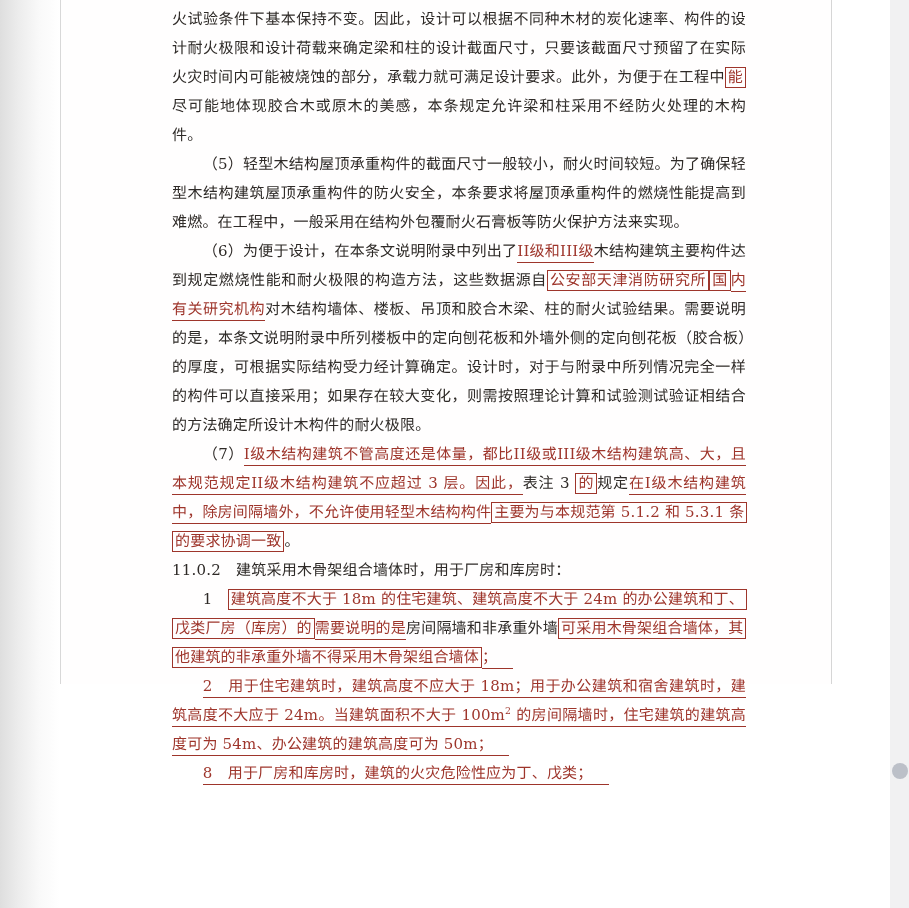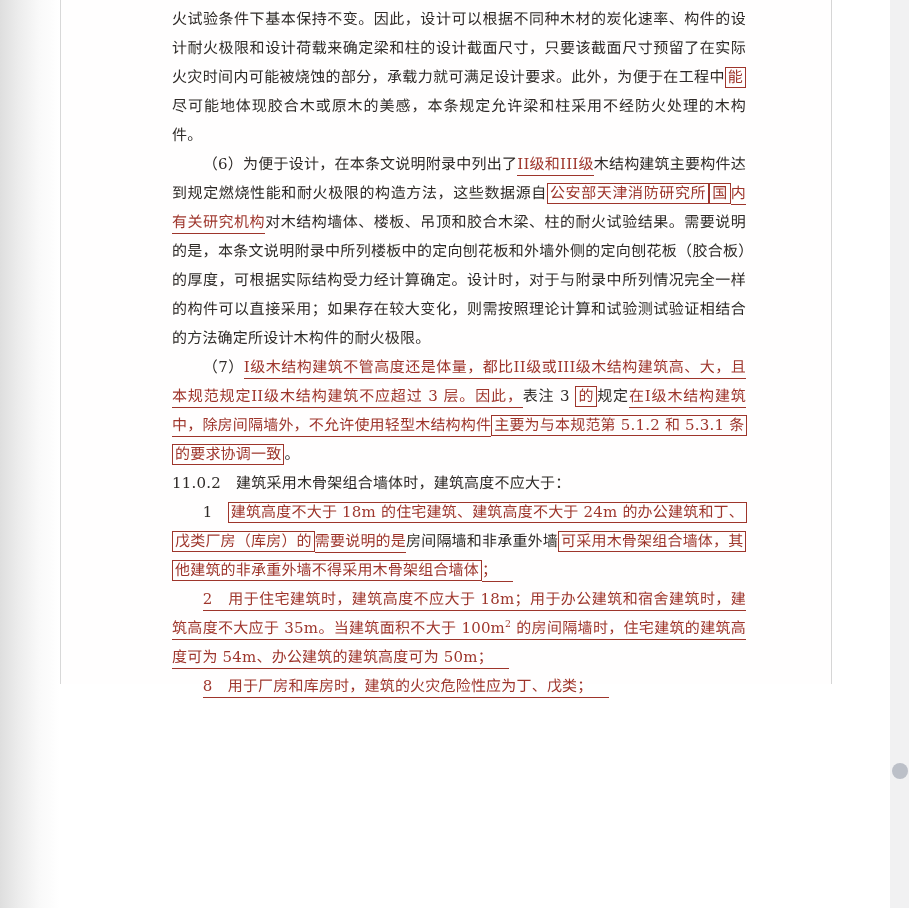--- a/index.html
+++ b/index.html
@@ -29,25 +29,26 @@
     background:var(--dot,#bcc0c8);right:1.5px;}
 </style>
 </head>
 <body>
 
 <div class="viewer">
   <div class="left-shadow"></div>
   <div class="page">
     <div class="page-text">
         <div class="para"><span class="run normal">火试验条件下基本保持不变。因此，设计可以根据不同种木材的炭化速率、构件的设计耐火极限和设计荷载来确定梁和柱的设计截面尺寸，只要该截面尺寸预留了在实际火灾时间内可能被烧蚀的部分，承载力就可满足设计要求。此外，为便于在工程中</span><span class="run del">能</span><span class="run normal">尽可能地体现胶合木或原木的美感，本条规定允许梁和柱采用不经防火处理的木构件。</span></div>
+        <div class="para indent"><span class="run normal">（5）轻型木结构屋顶承重构件的截面尺寸一般较小，耐火时间较短。为了确保轻型木结构建筑屋顶承重构件的防火安全，本条要求将屋顶承重构件的燃烧性能提高到难燃。在工程中，一般采用在结构外包覆耐火石膏板等防火保护方法来实现。</span></div>
         <div class="para indent"><span class="run normal">（6）为便于设计，在本条文说明附录中列出了</span><span class="run ins">II级和III级</span><span class="run normal">木结构建筑主要构件达到规定燃烧性能和耐火极限的构造方法，这些数据源自</span><span class="run del">公安部天津消防研究所</span><span class="run del">国</span><span class="run ins">内有关研究机构</span><span class="run normal">对木结构墙体、楼板、吊顶和胶合木梁、柱的耐火试验结果。需要说明的是，本条文说明附录中所列楼板中的定向刨花板和外墙外侧的定向刨花板（胶合板）的厚度，可根据实际结构受力经计算确定。设计时，对于与附录中所列情况完全一样的构件可以直接采用；如果存在较大变化，则需按照理论计算和试验测试验证相结合的方法确定所设计木构件的耐火极限。</span></div>
         <div class="para indent"><span class="run normal">（7）</span><span class="run ins">I级木结构建筑不管高度还是体量，都比II级或III级木结构建筑高、大，且本规范规定II级木结构建筑不应超过 3 层。因此，</span><span class="run normal">表注 3 </span><span class="run del">的</span><span class="run normal">规定</span><span class="run ins">在I级木结构建筑中，除房间隔墙外，不允许使用轻型木结构构件</span><span class="run del">主要为与本规范第 5.1.2 和 5.3.1 条的要求协调一致</span><span class="run normal">。</span></div>
-        <div class="para"><span class="run normal">11.0.2　建筑采用木骨架组合墙体时，建筑高度不应大于：</span></div>
+        <div class="para"><span class="run normal">11.0.2　建筑采用木骨架组合墙体时，用于厂房和库房时：</span></div>
         <div class="para indent"><span class="run normal">1　</span><span class="run del">建筑高度不大于 18m 的住宅建筑、建筑高度不大于 24m 的办公建筑和丁、戊类厂房（库房）的</span><span class="run ins">需要说明的是</span><span class="run normal">房间隔墙和非承重外墙</span><span class="run del">可采用木骨架组合墙体，其他建筑的非承重外墙不得采用木骨架组合墙体</span><span class="run ins trail">；</span></div>
-        <div class="para indent"><span class="run ins">2　用于住宅建筑时，建筑高度不应大于 18m；用于办公建筑和宿舍建筑时，建筑高度不大应于 35m。当建筑面积不大于 100m</span><span class="run ins"><sup>2</sup></span><span class="run ins trail"> 的房间隔墙时，住宅建筑的建筑高度可为 54m、办公建筑的建筑高度可为 50m；</span></div>
+        <div class="para indent"><span class="run ins">2　用于住宅建筑时，建筑高度不应大于 18m；用于办公建筑和宿舍建筑时，建筑高度不大应于 24m。当建筑面积不大于 100m</span><span class="run ins"><sup>2</sup></span><span class="run ins trail"> 的房间隔墙时，住宅建筑的建筑高度可为 54m、办公建筑的建筑高度可为 50m；</span></div>
         <div class="para indent"><span class="run ins trail">8　用于厂房和库房时，建筑的火灾危险性应为丁、戊类；</span></div>
         <div class="para indent"></div>
       </div>
   </div>
   <div class="right-gutter"></div>
   <div class="scroll-track">
     <div class="scroll-dot" style="top: 763px;"></div>
   </div>
 </div>
 

